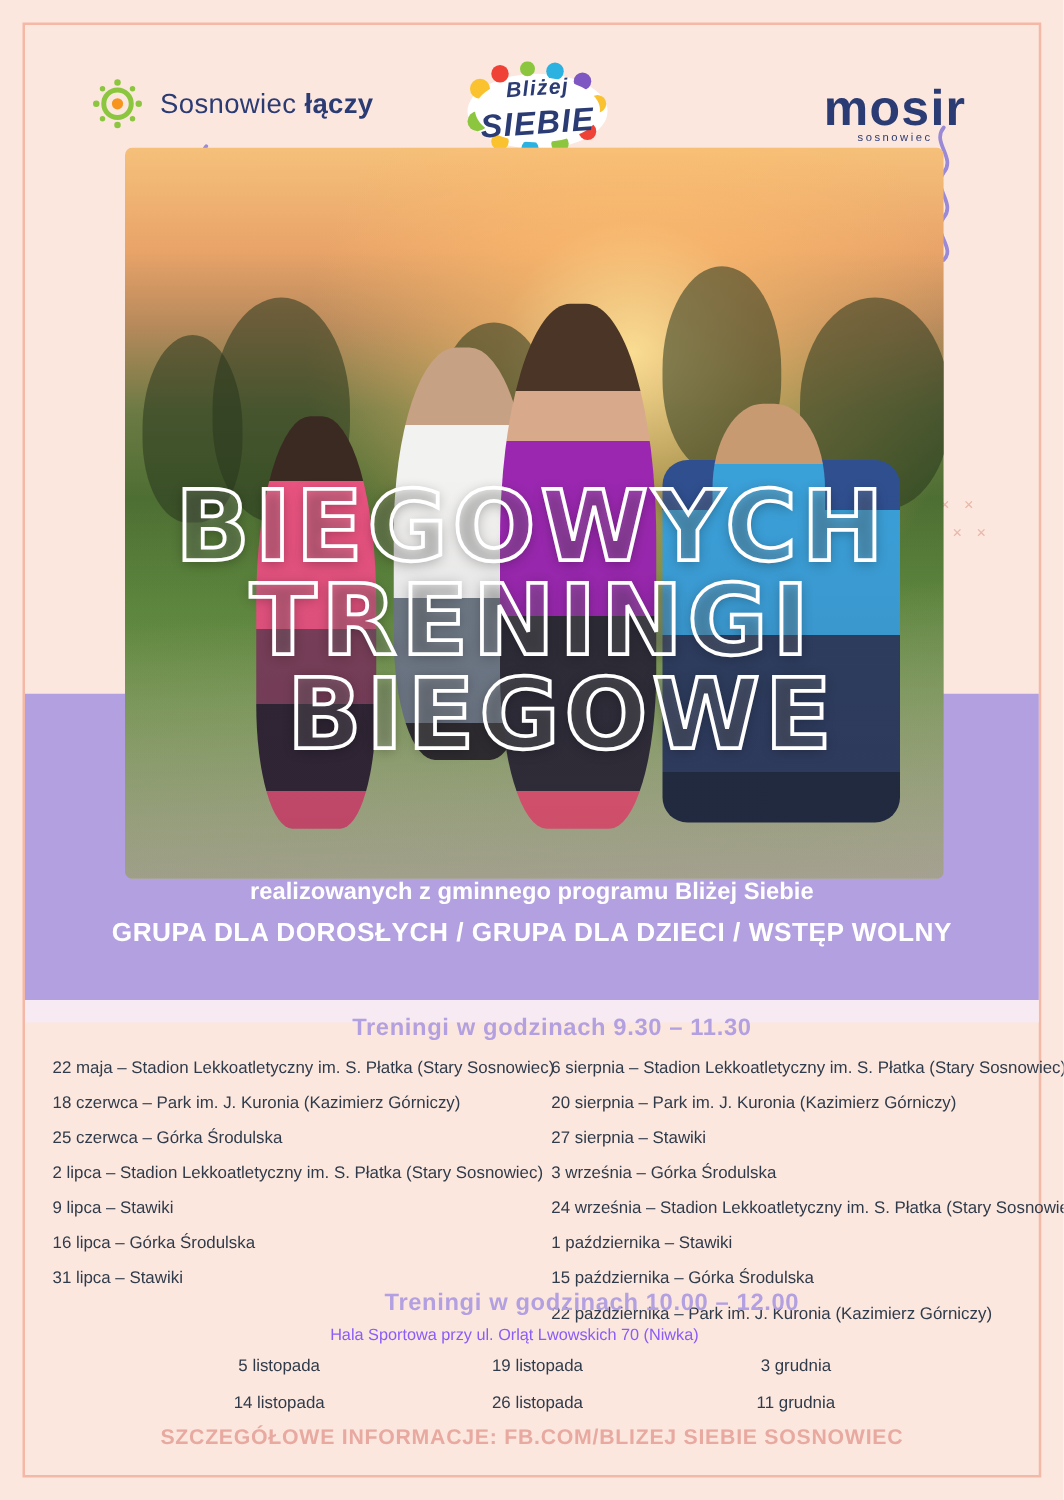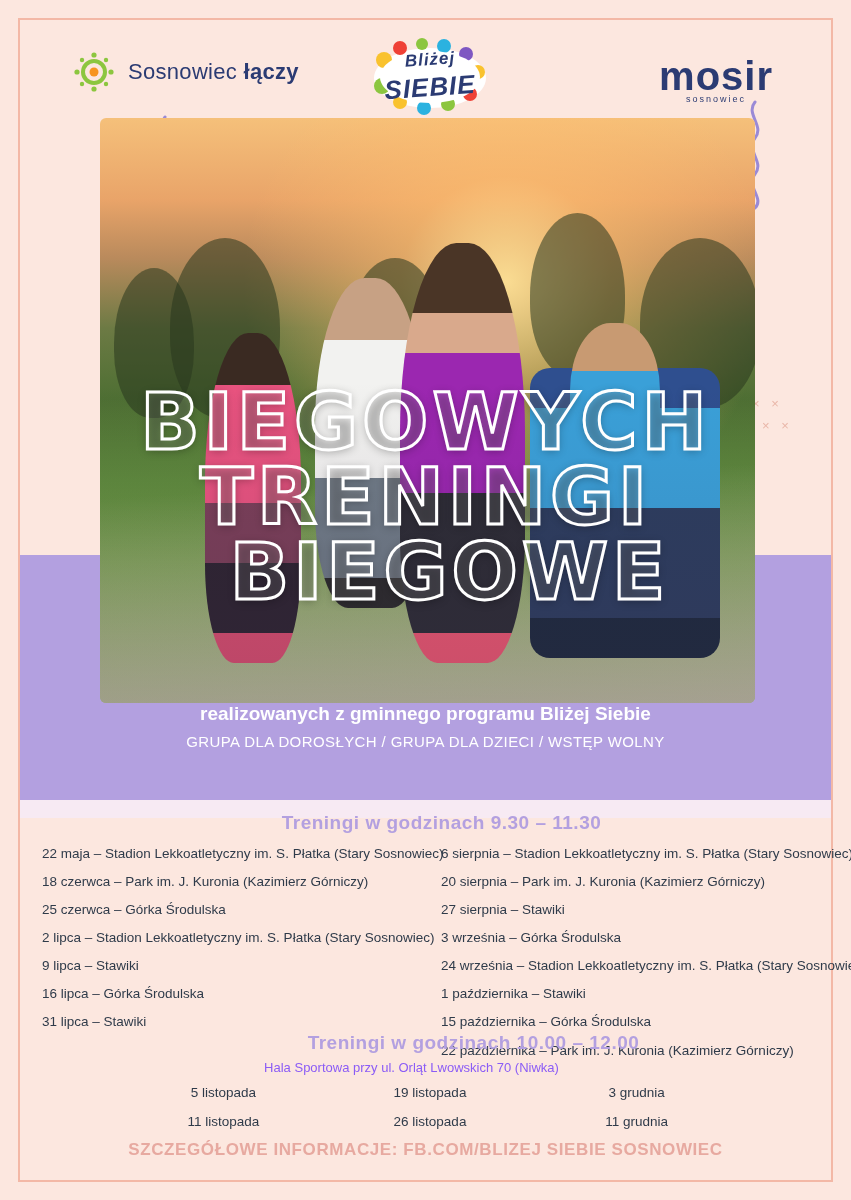--- a/index.html
+++ b/index.html
@@ -42,21 +42,21 @@
     top: 800px;
     width: 811px;
     height: 18px;
     background: #f7eaf3;
   }
 
   
   .header {
     position: absolute;
     left: 0;
-    top: 38px;
+    top: 49px;
     width: 851px;
     height: 92px;
   }
   .logo-sosnowiec {
     position: absolute;
     left: 72px;
     top: 12px;
     display: flex;
     align-items: center;
     gap: 12px;
@@ -209,22 +209,22 @@
     font-weight: bold;
     line-height: 1.5;
     letter-spacing: 0.2px;
   }
   .sub2 {
     font-size: 19px;
     font-weight: bold;
     line-height: 1.5;
   }
   .sub3 {
-    font-size: 15px;
-    font-weight: normal;
+    font-size: 21px;
+    font-weight: bold;
     line-height: 1.7;
     letter-spacing: 0.4px;
     text-align: center;
   }
 
   
   .schedule-head {
     position: absolute;
     width: 811px;
     left: 20px;
@@ -431,20 +431,20 @@
     </div>
   </div>
 
   <div class="schedule-head sched-head-2">Treningi w godzinach 10.00 – 12.00</div>
   <div class="venue-line">Hala Sportowa przy ul. Orląt Lwowskich 70 (Niwka)</div>
 
   <div class="nov-grid">
     <div class="nov-item">5 listopada</div>
     <div class="nov-item">19 listopada</div>
     <div class="nov-item">3 grudnia</div>
-    <div class="nov-item">11 listopada</div>
+    <div class="nov-item">14 listopada</div>
     <div class="nov-item">26 listopada</div>
     <div class="nov-item">11 grudnia</div>
   </div>
 
   <div class="footer-note">SZCZEGÓŁOWE INFORMACJE: FB.COM/BLIZEJ SIEBIE SOSNOWIEC</div>
 
 </div>
 
 </body></html>

